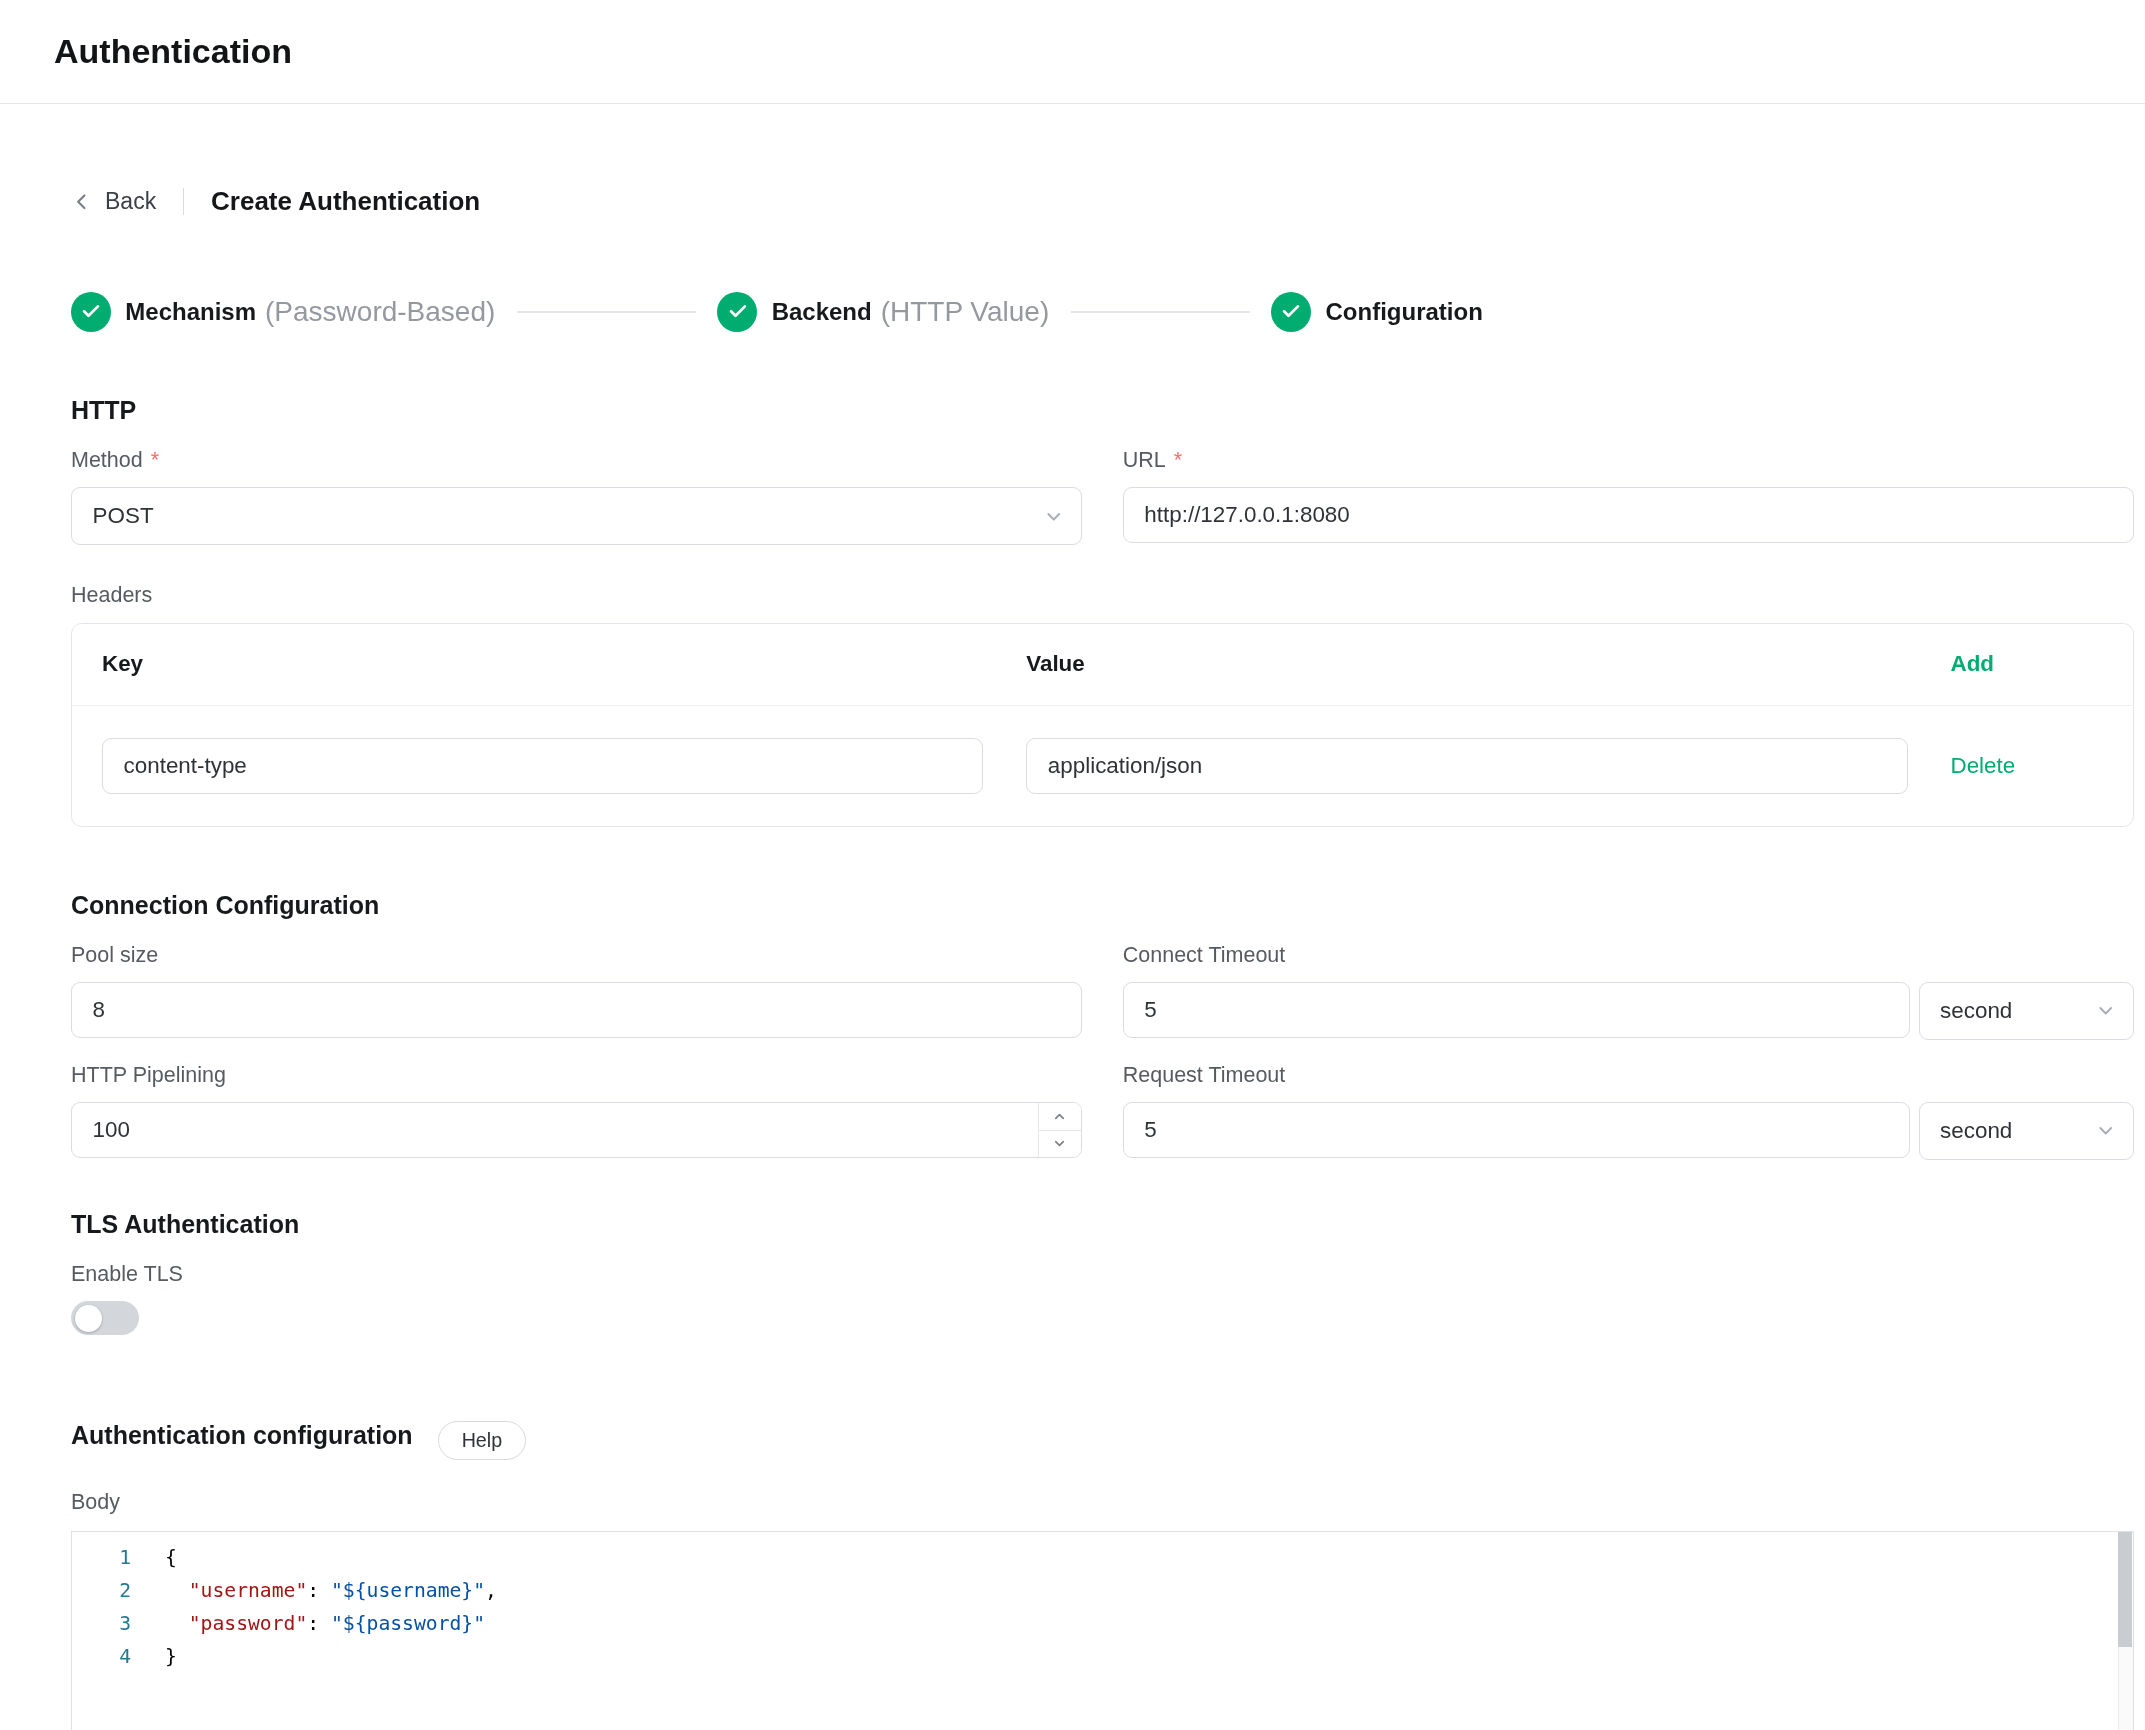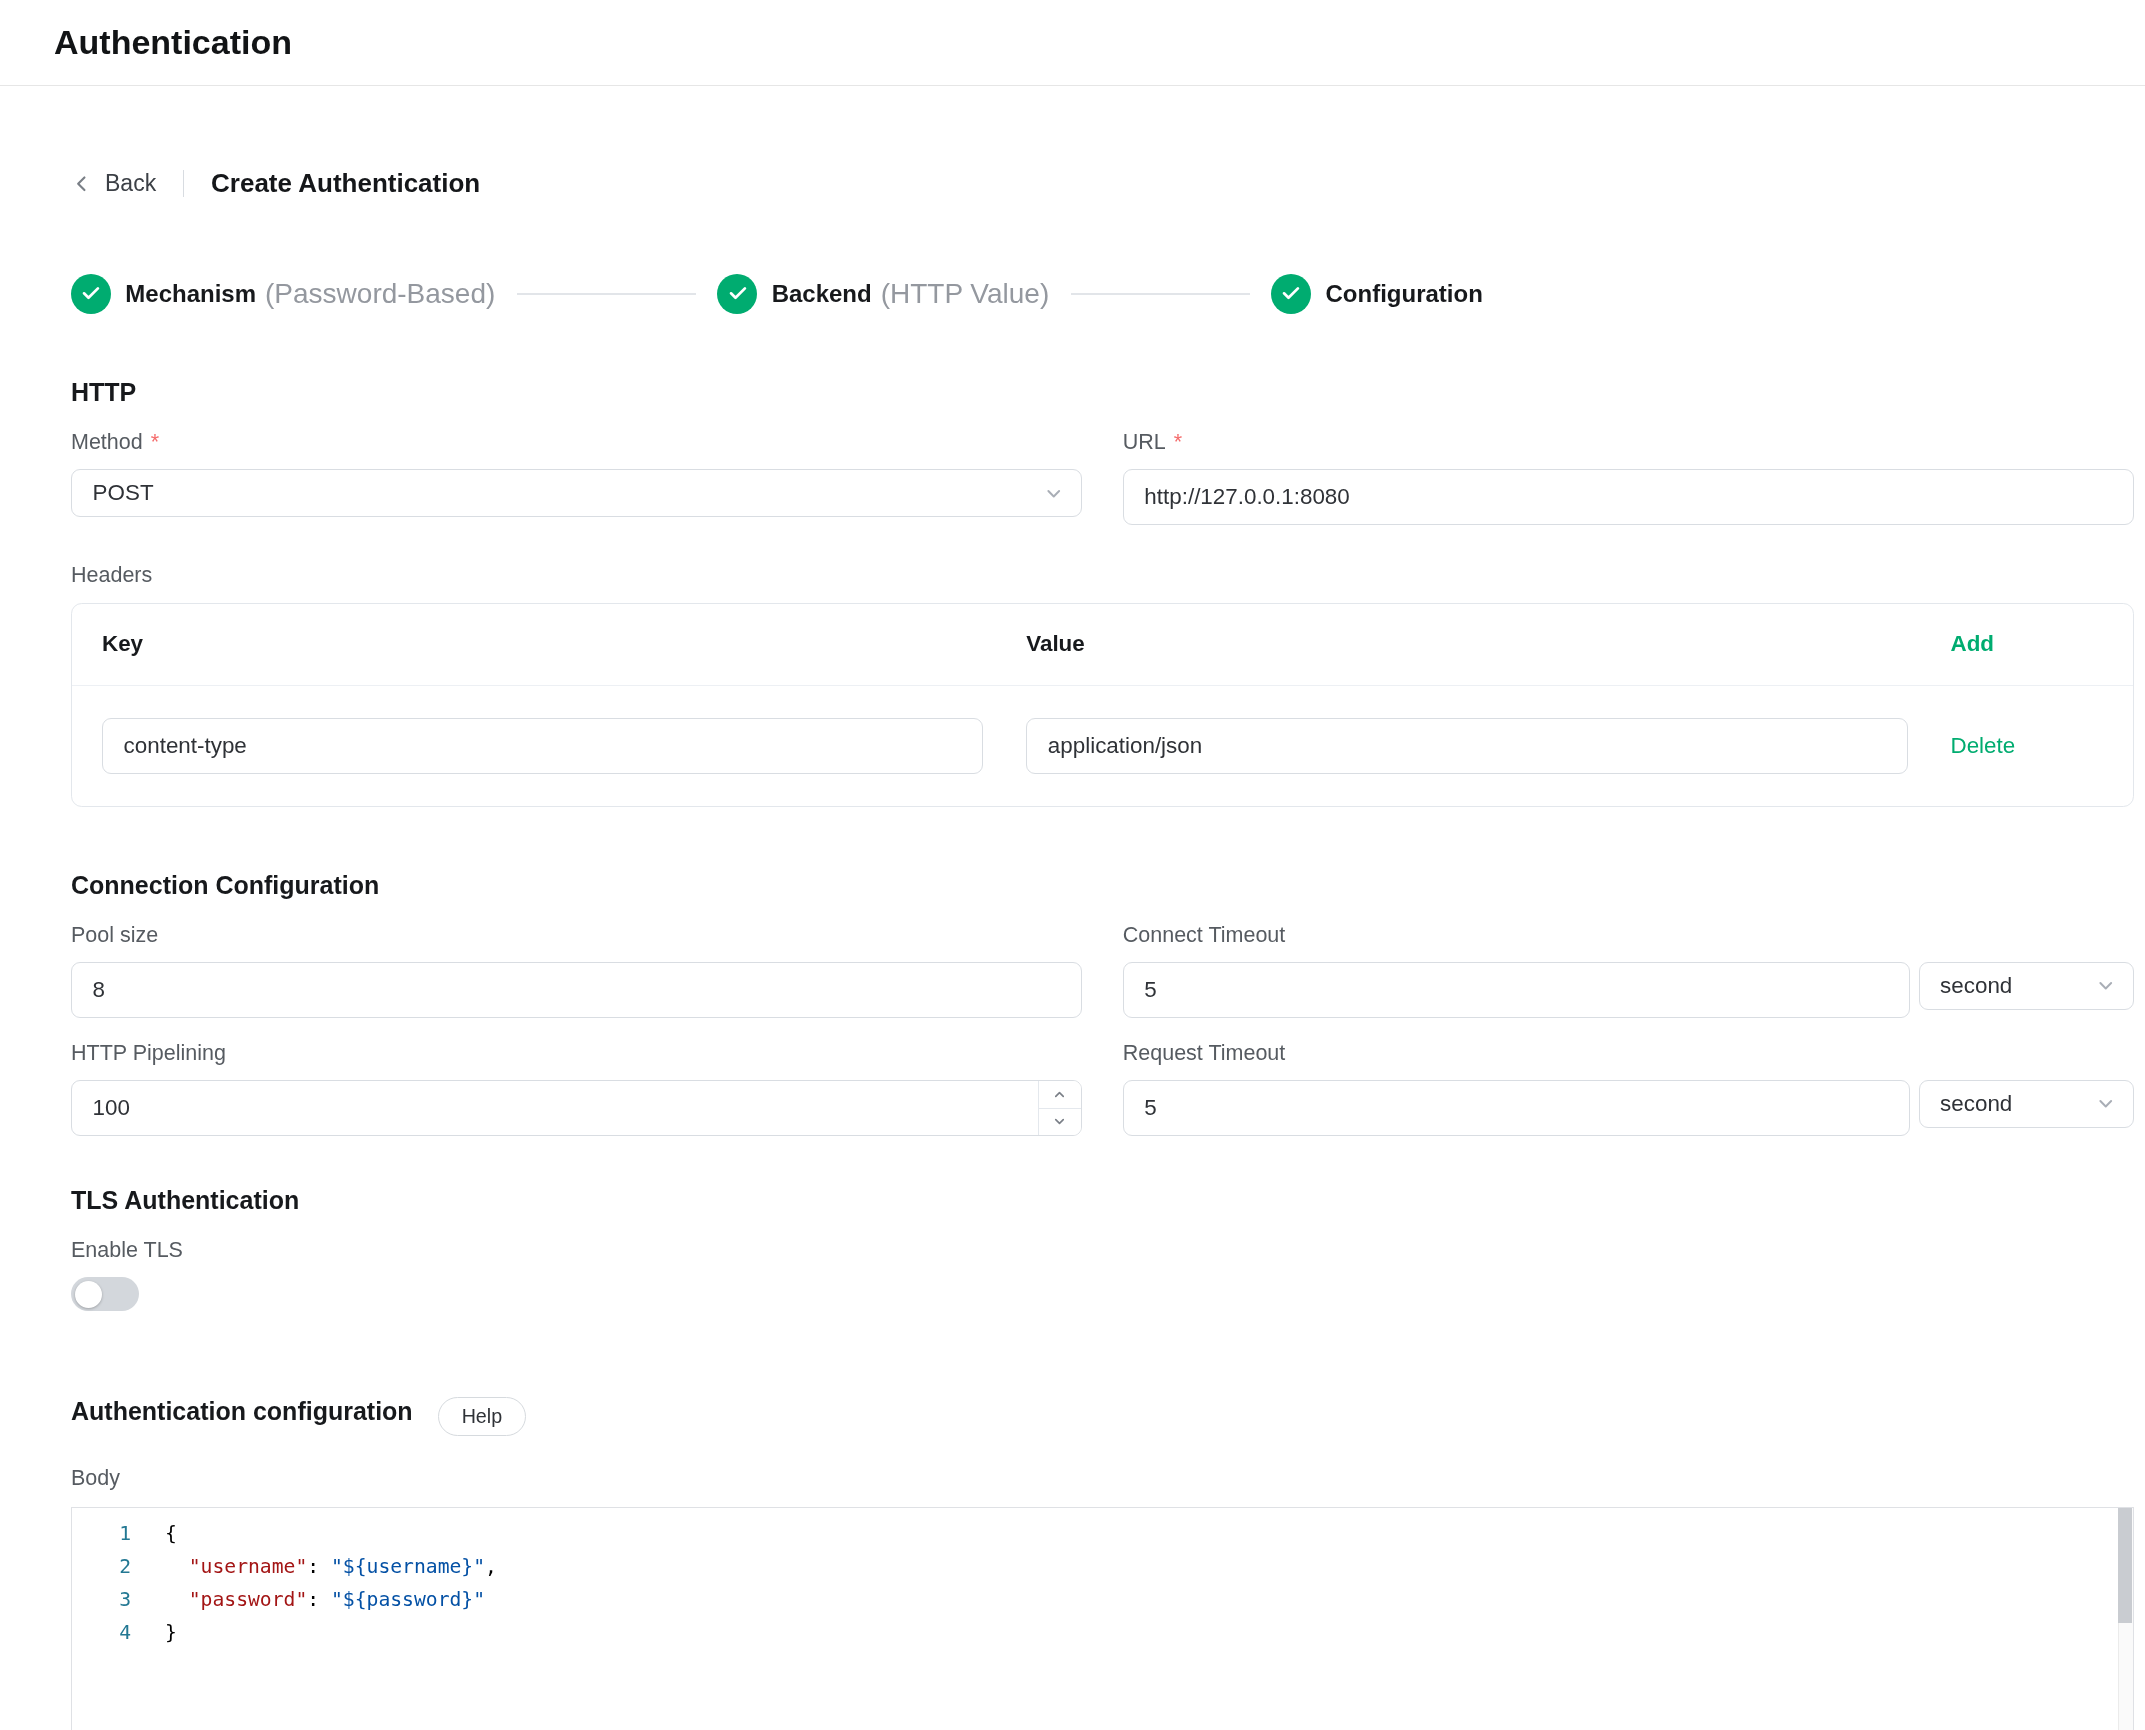--- a/index.html
+++ b/index.html
@@ -14,21 +14,21 @@
     --code-key:#a31515;
     --code-value:#0451a5;
     --line-num:#237893;
   }
   *{box-sizing:border-box;}
   html,body{margin:0;padding:0;}
   body{
     width:2146px;height:1730px;overflow:hidden;background:#fff;
     font-family:"Liberation Sans",sans-serif;color:var(--text);
   }
-  .topbar{height:86px;border-bottom:0.9px solid #e6e6e6;display:flex;align-items:center;padding:0 54px;}
+  .topbar{height:104px;border-bottom:0.9px solid #e6e6e6;display:flex;align-items:center;padding:0 54px;}
   .topbar h1{font-size:34px;font-weight:700;color:#121416;margin:0;}
   .content{padding:0 12.5px 0 71px;}
 
   .breadcrumb{margin-top:82px;display:flex;align-items:center;}
   .back{display:flex;align-items:center;gap:12.5px;cursor:pointer;font-size:23px;color:#3c4046;}
   .crumb-divider{width:0.9px;height:27px;background:#d8dce1;margin:0 27px;}
   .crumb-title{font-size:26px;font-weight:700;color:#15171a;}
 
   .stepper{margin-top:75px;display:flex;align-items:center;}
   .step{display:flex;align-items:center;}
@@ -36,21 +36,21 @@
   .step-label{font-size:24px;font-weight:700;color:var(--heading);}
   .step-sub{font-size:28px;color:var(--muted);}
   .step-sub:not(:empty){margin-left:9px;}
   .connector{width:179px;height:1.8px;background:#e2e5e9;margin:0 21.5px;}
 
   .section-heading{font-size:25px;font-weight:700;color:var(--heading);margin:64px 0 0;}
   .form-grid{display:grid;grid-template-columns:1fr 1fr;column-gap:41px;}
   .field-label{margin:23px 0 14.3px;font-size:21.5px;color:var(--label);display:flex;gap:8px;align-items:baseline;}
   .req{color:var(--red);}
   .text-input{width:100%;height:56px;border:0.9px solid var(--border);border-radius:9px;padding:0 20.6px;font-size:22.4px;color:var(--text);font-family:"Liberation Sans",sans-serif;background:#fff;outline:none;}
-  .select-box{height:48px;border:0.9px solid var(--border);border-radius:9px;display:flex;align-items:center;justify-content:space-between;padding:0 16px 0 20.6px;font-size:22.4px;color:var(--text);background:#fff;cursor:pointer;}
+  .select-box{height:58px;border:0.9px solid var(--border);border-radius:9px;display:flex;align-items:center;justify-content:space-between;padding:0 16px 0 20.6px;font-size:22.4px;color:var(--text);background:#fff;cursor:pointer;}
 
   .headers-label{margin-top:38px;font-size:21.5px;color:var(--label);}
   .headers-table{margin-top:14.3px;border:0.9px solid #e3e7ec;border-radius:10.7px;background:#fff;}
   .ht-head{display:grid;grid-template-columns:1fr 1fr 152px;column-gap:18px;align-items:center;height:82px;padding:0 30px;border-bottom:0.9px solid #edf0f4;}
   .ht-col{font-size:22.4px;font-weight:700;color:var(--heading);}
   .add-link{font-size:22.4px;font-weight:700;color:var(--green);cursor:pointer;}
   .ht-row{display:grid;grid-template-columns:1fr 1fr 152px;column-gap:43px;align-items:center;padding:32px 30px;}
   .delete-link{font-size:22.4px;color:var(--green);cursor:pointer;}
 
   .input-group{display:flex;gap:9px;}

